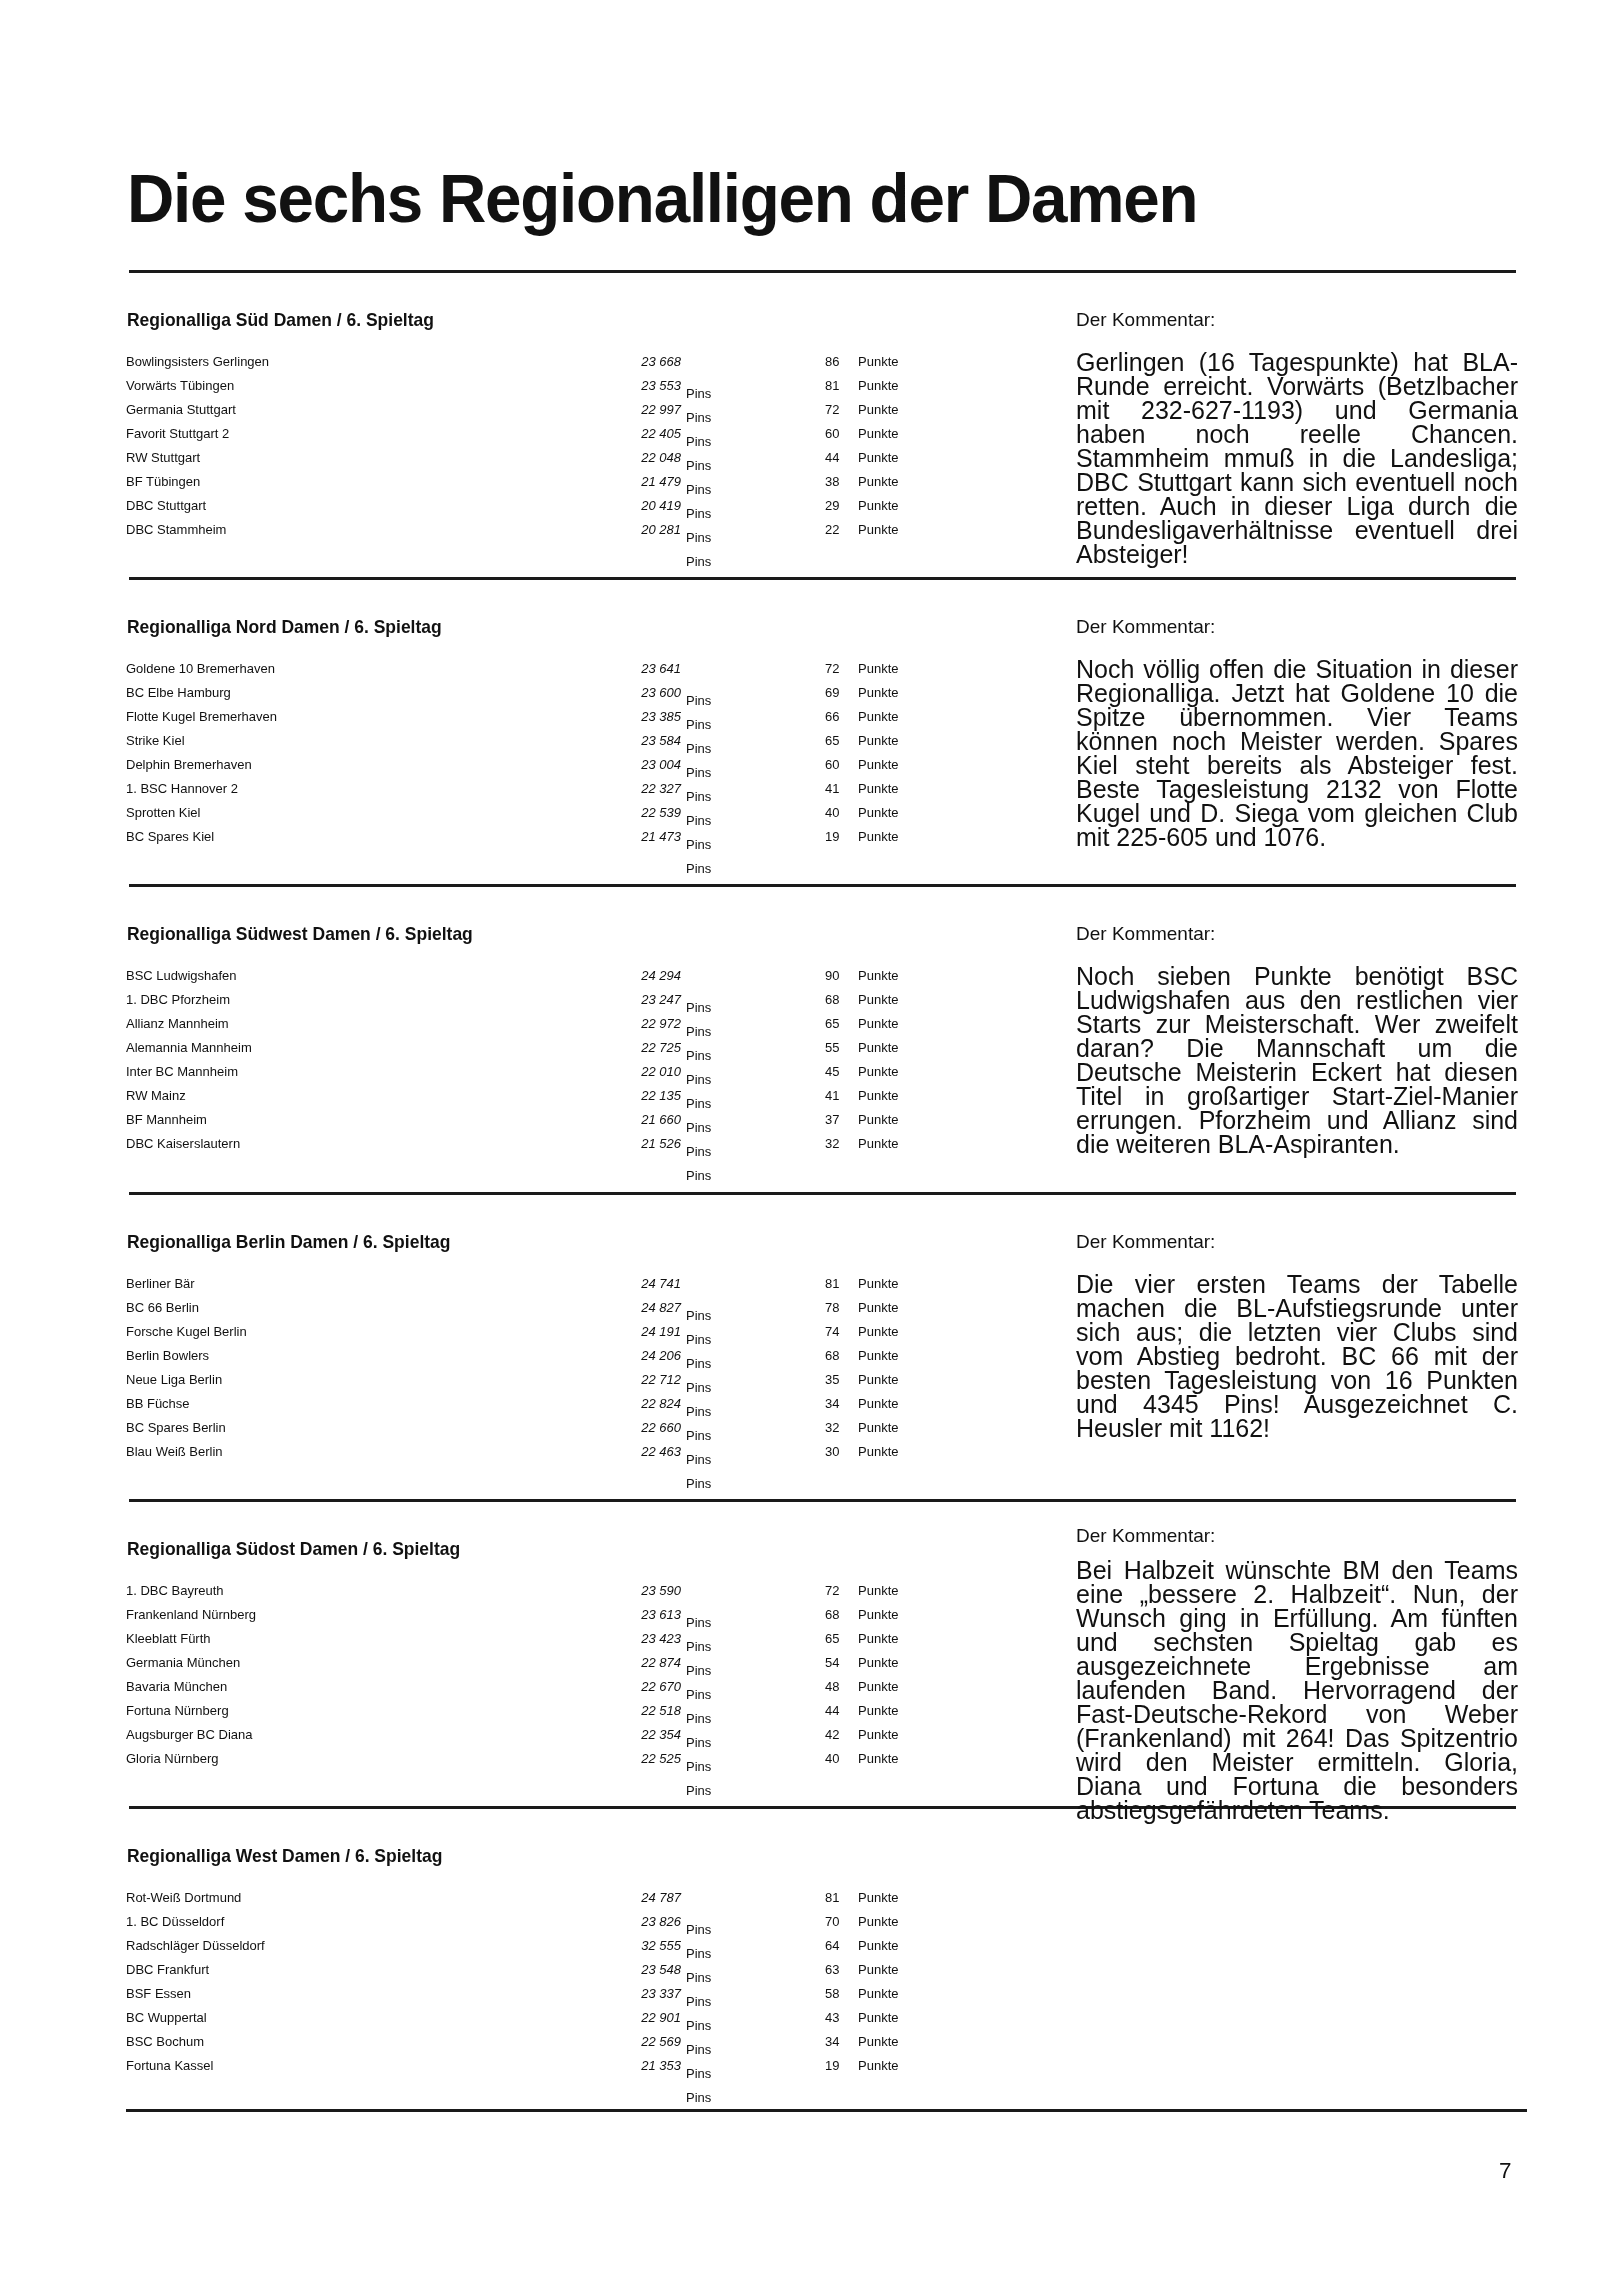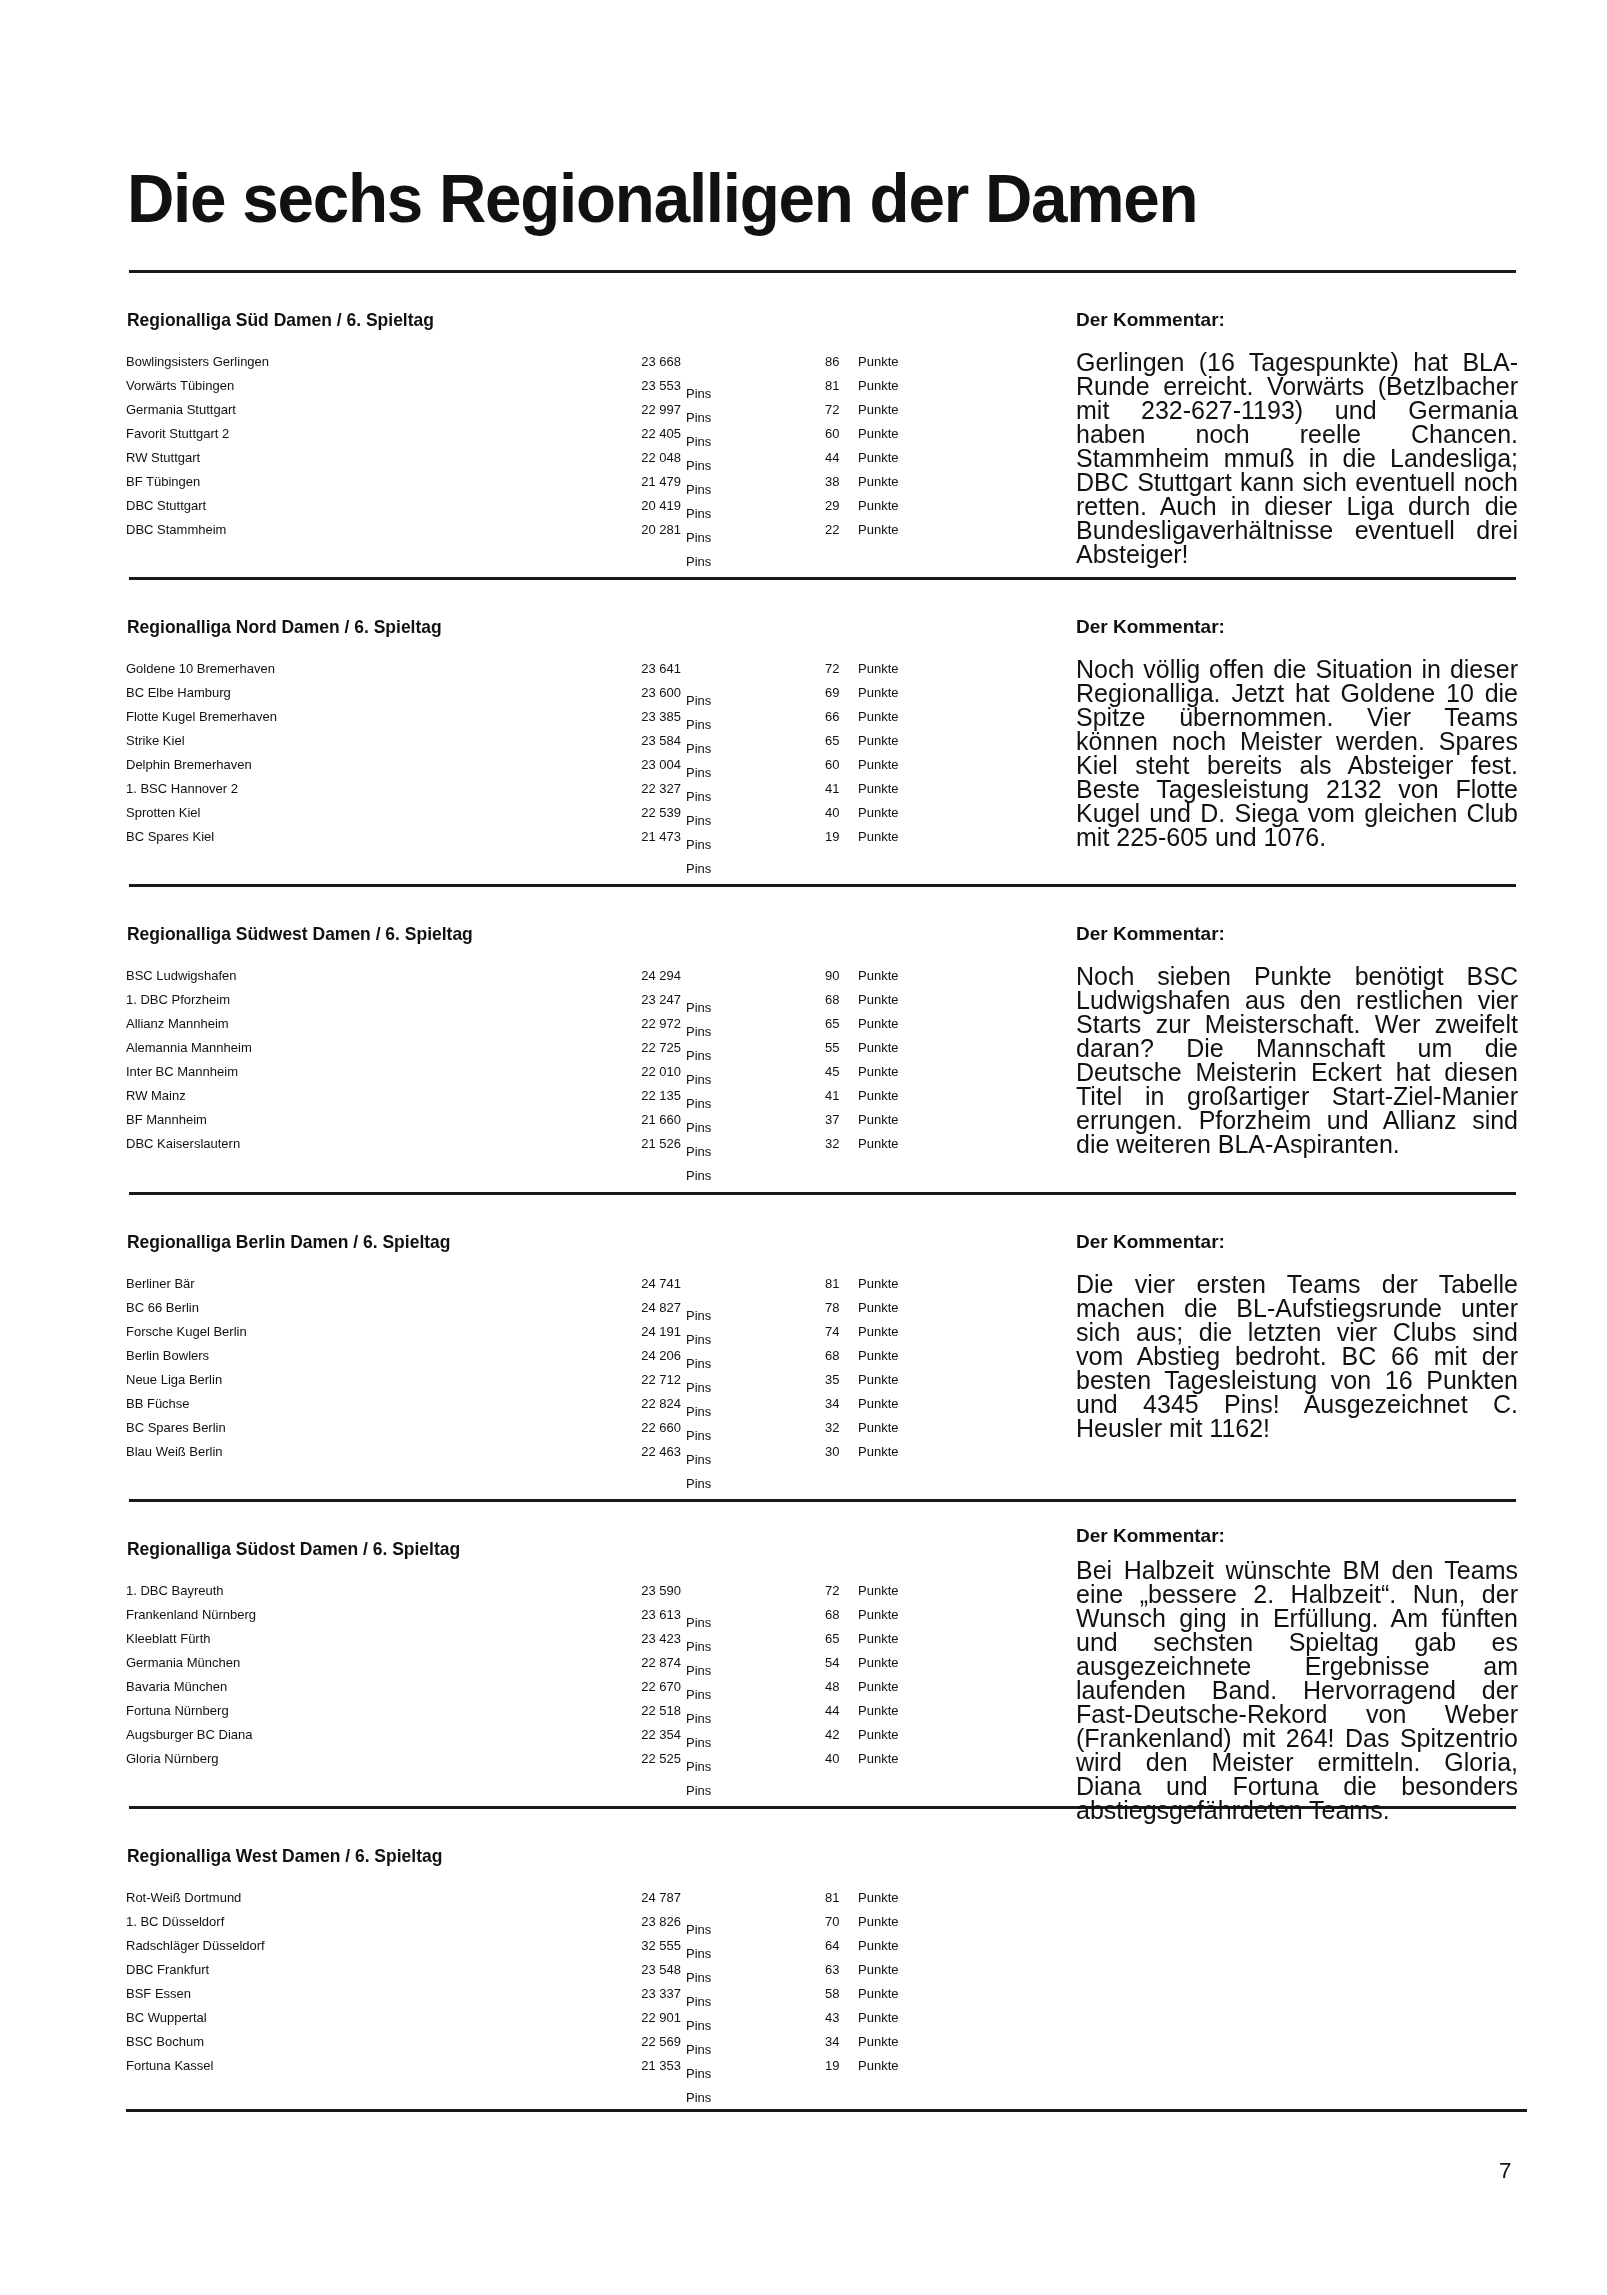--- a/index.html
+++ b/index.html
@@ -17,27 +17,27 @@
   }
   .section { position: absolute; left: 0; width: 1607px; }
   .league-title {
     position: absolute; left: 127px; top: 0;
     font-size: 19px; font-weight: bold; white-space: nowrap;
     transform: scaleX(0.92); transform-origin: left top;
   }
   .table { position: absolute; left: 126px; top: 41px; width: 859px; }
   .row { position: relative; height: 24px; font-size: 13px; line-height: 24px; white-space: nowrap; }
   .row .name { position: absolute; left: 0; }
-  .row .pins { position: absolute; left: 490px; width: 65px; text-align: right; }
+  .row .pins { position: absolute; left: 490px; width: 65px; text-align: right; font-style: italic; }
   .row .pins-unit { position: absolute; left: 560px; margin-top: 32px; }
   .row .pts { position: absolute; left: 699px; width: 26.4px; text-align: left; }
   .row .pts-unit { position: absolute; left: 732px; }
   .comment-head {
     position: absolute; left: 1076px; top: 0;
-    font-size: 19px; font-weight: bold; white-space: nowrap;
+    font-size: 19px; font-weight: normal; white-space: nowrap;
   }
   .comment-text {
     position: absolute; left: 1076px; top: 41px; width: 442px;
     font-size: 25px; line-height: 24px; text-align: justify; hyphens: manual;
   }
   .page-number {
     position: absolute; left: 1499px; top: 2158px; font-size: 22.5px;
   }
 </style>
 </head>

